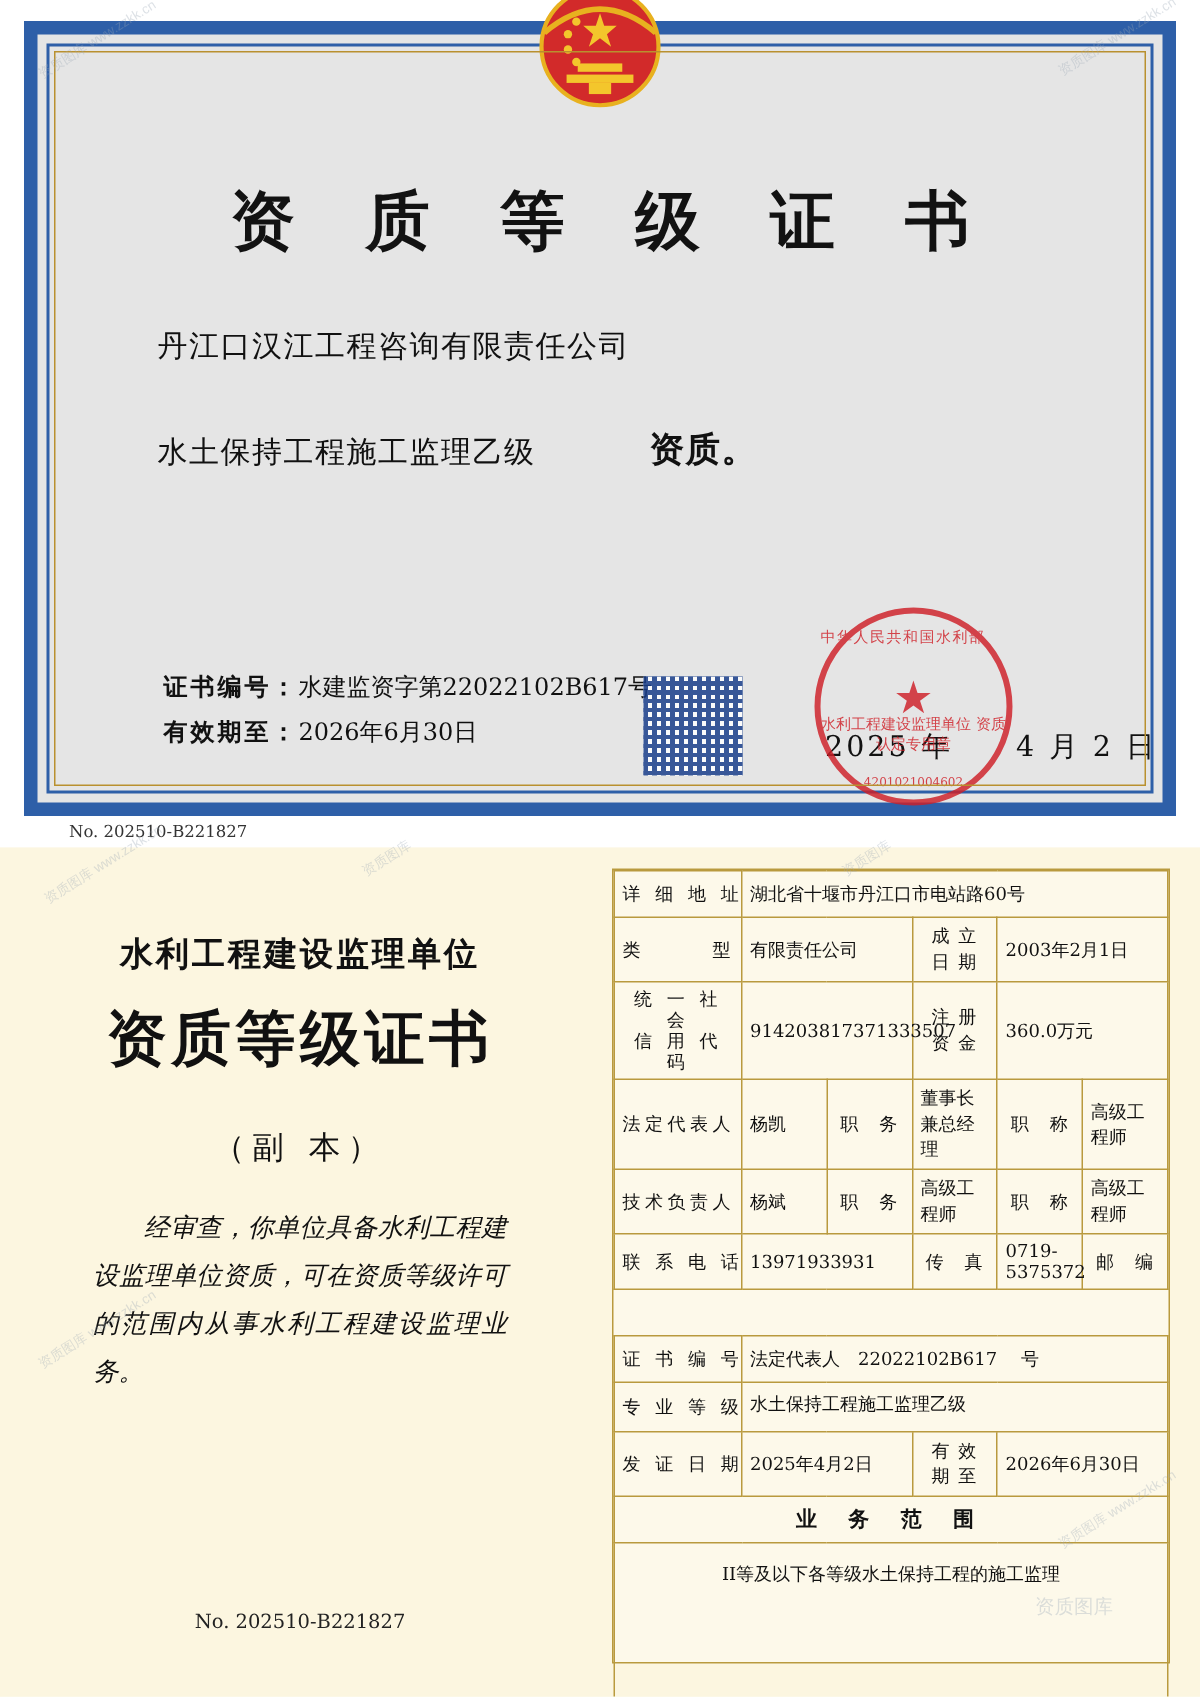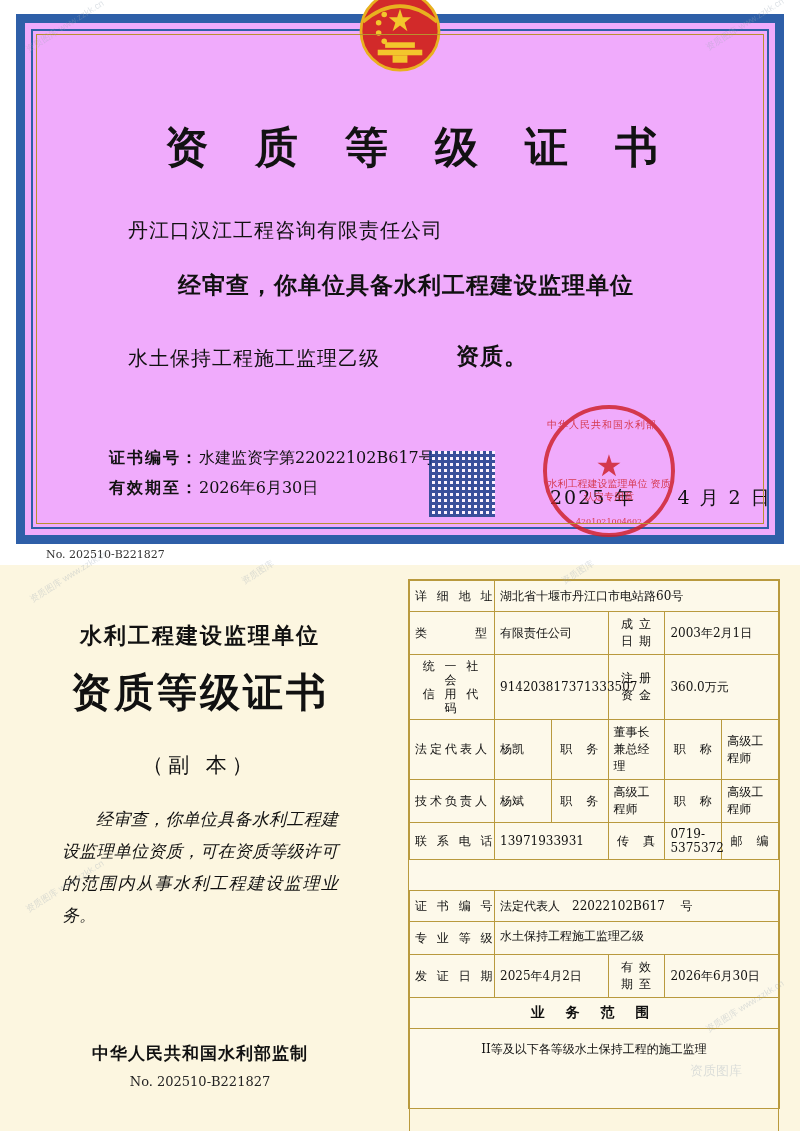--- a/index.html
+++ b/index.html
@@ -15,24 +15,23 @@
     position:relative;
     width:800px;height:565px;
     background:#ffffff;
     box-sizing:border-box;
     padding:14px 16px 0 16px;
   }
   .cert-frame{
     position:relative;
     width:768px;height:530px;
     margin:0 auto;
-    background:#f0abfc;
+    background:#e5e5e5;
     border:9px solid #2e5fa8;
     box-sizing:border-box;
-    padding-left:23px;
   }
   .cert-frame:before{
     content:"";
     position:absolute;left:6px;top:6px;right:6px;bottom:6px;
     border:2px solid #2e5fa8;
     pointer-events:none;
   }
   .cert-frame:after{
     content:"";
     position:absolute;left:11px;top:11px;right:11px;bottom:11px;
@@ -219,21 +218,20 @@
       <circle cx="37" cy="56" r="3" fill="#f3c62c"></circle>
       <circle cx="43" cy="65" r="3" fill="#f3c62c"></circle>
       <rect x="36" y="74" width="48" height="6" fill="#f3c62c"></rect>
       <rect x="44" y="66" width="32" height="6" fill="#f3c62c"></rect>
       <rect x="52" y="80" width="16" height="8" fill="#f3c62c"></rect>
       <path d="M20 44 Q60 10 100 44" fill="none" stroke="#e8b11f" stroke-width="4"></path>
     </svg>
 
     <div class="title-main">资 质 等 级 证 书</div>
     <div class="company-line">丹江口汉江工程咨询有限责任公司</div>
-    <div class="statement-line">经审查，你单位具备水利工程建设监理单位</div>
 
     <div class="grade-row">
       <span class="grade-text">水土保持工程施工监理乙级</span>
       <span class="grade-suffix">资质。</span>
     </div>
 
     <div class="meta-block">
       <div>
         <span class="meta-label">证书编号：</span><span>水建监资字第22022102B617号</span>
       </div>
@@ -256,21 +254,20 @@
   <div class="topnum">No. 202510-B221827</div>
 </div>
 
 <div class="cert-bottom">
 
   <div class="bottom-left">
     <div class="bl-title1">水利工程建设监理单位</div>
     <div class="bl-title2">资质等级证书</div>
     <div class="bl-sub">（副 本）</div>
     <div class="bl-para">经审查，你单位具备水利工程建设监理单位资质，可在资质等级许可的范围内从事水利工程建设监理业务。</div>
-    <div class="bl-foot1">中华人民共和国水利部监制</div>
     <div class="bl-foot2">No. 202510-B221827</div>
   </div>
 
   <div class="bottom-right">
     <table class="info">
       <tbody>
       <tr>
         <td class="lbl">详 细 地 址</td>
         <td class="val" colspan="5">湖北省十堰市丹江口市电站路60号</td>
       </tr>

